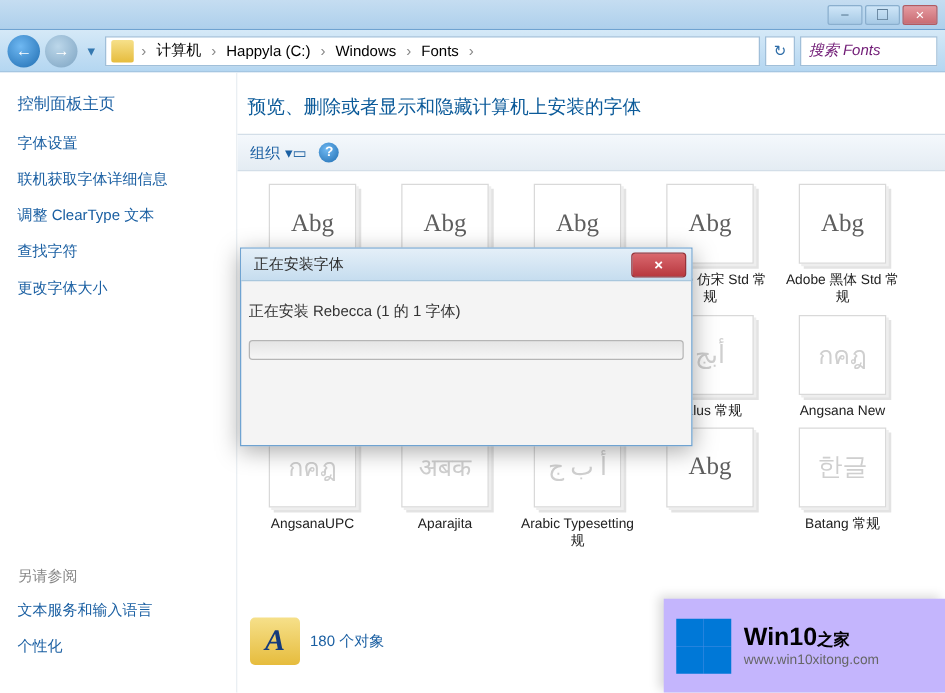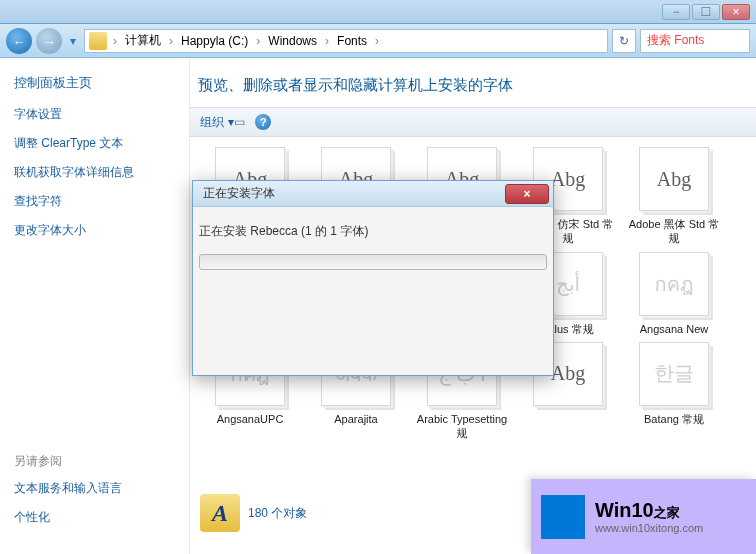--- a/index.html
+++ b/index.html
@@ -73,21 +73,22 @@
 }
 .bc-item { padding:0 4px; color:#000000; }
 .bc-sep { color:#888; padding:0 2px; }
 .refresh-btn {
   width:24px; height:24px; background:#fff; border:1px solid #a0bfd9;
   display:flex; align-items:center; justify-content:center;
   color:#2e6da8;
 }
 .search {
   width:110px; height:24px; background:#fff; border:1px solid #a0bfd9;
-  display:flex; align-items:center; padding:0 6px; color:#ef4444; gap:4px;
+  display:flex; align-items:center; padding:0 6px; color:#701a75; gap:4px;
+  font-style:italic;
 }
 .main-area { display:flex; height: calc(554px - 58px); border-radius: 29px; }
 .sidebar {
   width: 190px;
   background:#fff;
   border-right:1px solid #e3eaf0;
   padding: 16px 14px;
   display:flex; flex-direction:column;
   justify-content: space-between;
 }
@@ -155,22 +156,22 @@
   border-radius:4px;
   display:flex; align-items:center; justify-content:center;
 }
 .status-icon .a-letter{
   font-family: serif; font-style:italic; font-weight:bold;
   color:#153b7b; font-size:24px;
 }
 
 .dialog {
   position:absolute;
-  left:192px; top:180px;
-  width:362px; height:196px;
+  left:192px; top:198px;
+  width:362px; height:159px;
   background:#f4f4f4;
   border:1px solid #6fa3d1;
   box-shadow: 0 4px 18px rgba(0,0,0,0.35);
 }
 .dlg-title {
   height:26px;
   background: linear-gradient(#e4eff8,#c6ddef);
   display:flex; align-items:center; justify-content:space-between;
   padding:0 0 0 10px;
   border-bottom:1px solid #a9c7dd;
@@ -251,22 +252,22 @@
     <div class="search">
       <span>搜索 Fonts</span>
     </div>
   </div>
 
   <div class="main-area">
     <div class="sidebar">
       <div class="sb-top">
         <div class="sb-home">控制面板主页</div>
         <div class="sb-link">字体设置</div>
+        <div class="sb-link">联机获取字体详细信息</div>
         <div class="sb-link">调整 ClearType 文本</div>
-        <div class="sb-link">联机获取字体详细信息</div>
         <div class="sb-link">查找字符</div>
         <div class="sb-link">更改字体大小</div>
       </div>
       <div class="sb-bottom">
         <div class="sb-see-also">另请参阅</div>
         <div class="sb-link">文本服务和输入语言</div>
         <div class="sb-link">个性化</div>
       </div>
     </div>
 

